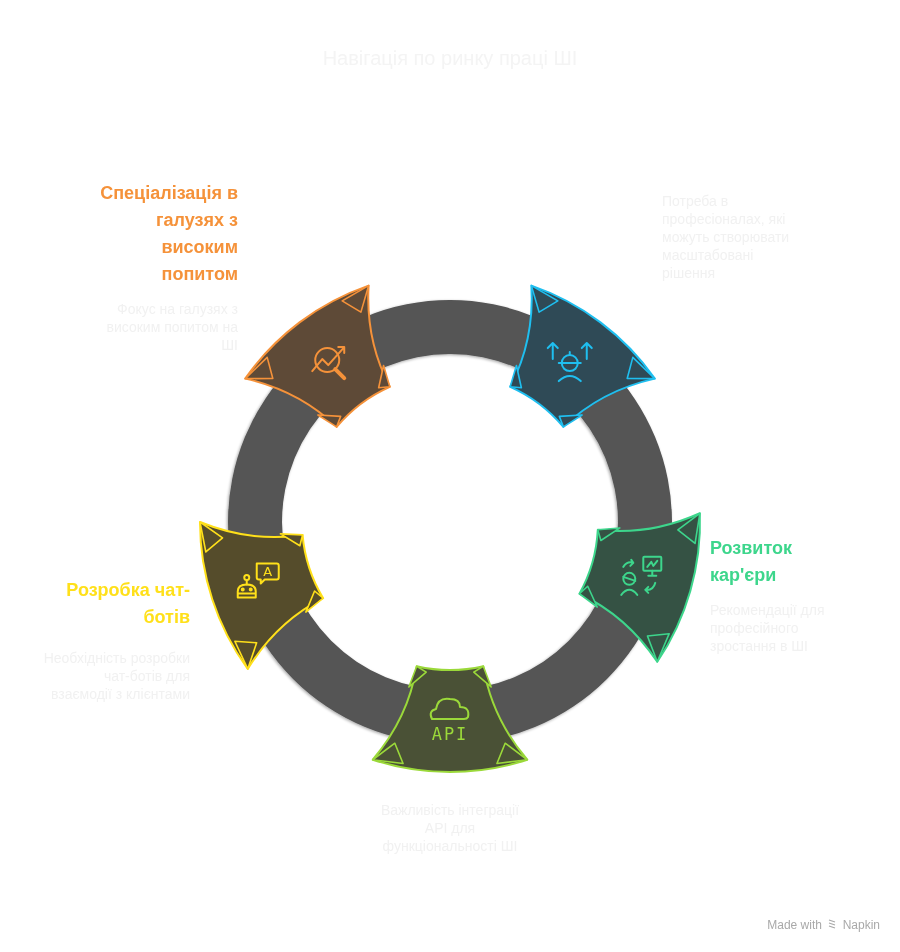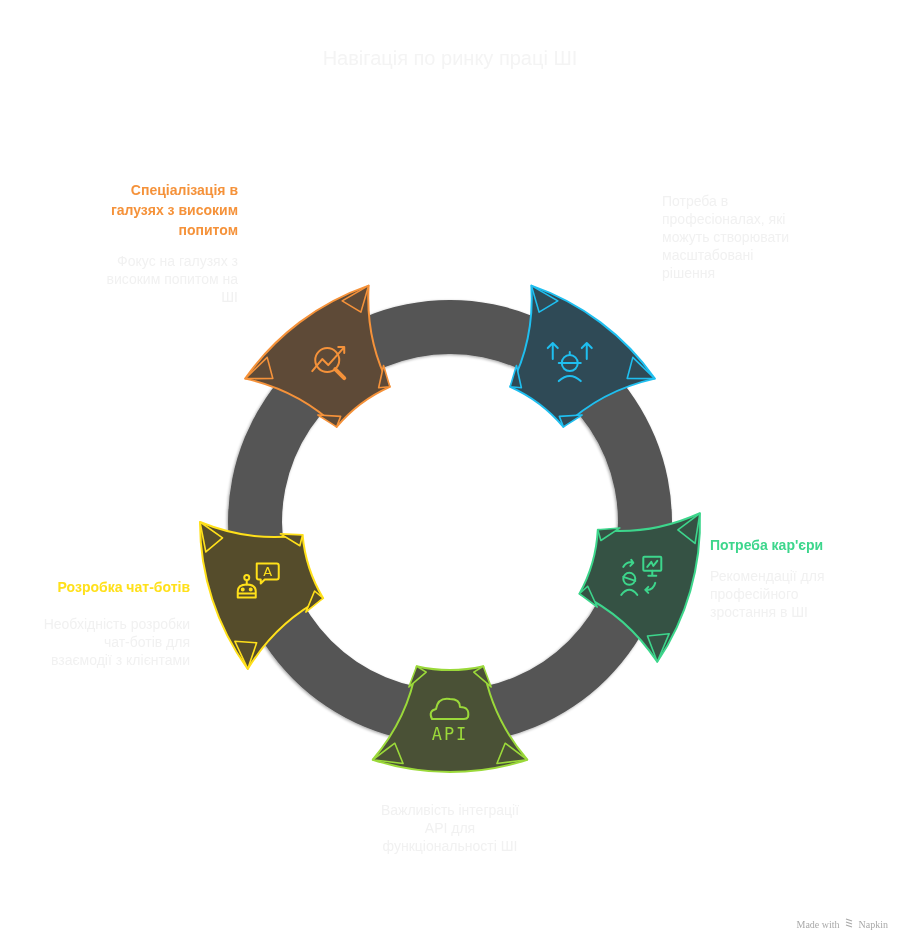--- a/index.html
+++ b/index.html
@@ -2,25 +2,25 @@
 <html><head>
 <meta charset="utf-8">
 <style>
   html, body { margin: 0; padding: 0; background: #ffffff; }
   body { width: 900px; height: 952px; position: relative; overflow: hidden;
          font-family: "Liberation Sans", "DejaVu Sans", sans-serif; }
   .title { position: absolute; left: 0; width: 900px; top: 47px; text-align: center;
            font-size: 20px; color: #f4f4f4; }
   #ring { position: absolute; left: 0; top: 0; }
   .block { position: absolute; }
-  .head { font-weight: bold; font-size: 14px; line-height: 20px; }
+  .head { font-weight: bold; font-size: 18px; line-height: 27px; }
   .desc { font-size: 14px; line-height: 18px; color: #f1f1f1; margin-top: 12px; }
   .right { text-align: right; }
   .center { text-align: center; }
-  .credit { position: absolute; right: 12px; top: 918px; font-size: 10px; color: #a9a9a9; font-family: Liberation Serif, serif; }
+  .credit { position: absolute; right: 20px; top: 918px; font-size: 12px; color: #a9a9a9; }
   .credit .logo { display: inline-block; margin: 0 2px; }
 </style>
 </head>
 <body>
 
 <div class="title">Навігація по ринку праці ШІ</div>
 
 <svg id="ring" width="900" height="952" viewBox="0 0 900 952">
   <defs>
     <filter id="ringShadow" x="-10%" y="-10%" width="120%" height="120%">
@@ -112,21 +112,21 @@
 <div class="block right" style="left:90px; top:180px; width:148px;">
   <div class="head" style="color:#f5923a;">Спеціалізація в галузях з високим попитом</div>
   <div class="desc">Фокус на галузях з високим попитом на ШІ</div>
 </div>
 
 <div class="block" style="left:662px; top:180px; width:140px;">
   <div class="desc">Потреба в професіоналах, які можуть створювати масштабовані рішення</div>
 </div>
 
 <div class="block" style="left:710px; top:535px; width:135px;">
-  <div class="head" style="color:#3dd68c;">Потреба кар'єри</div>
+  <div class="head" style="color:#3dd68c;">Розвиток кар'єри</div>
   <div class="desc">Рекомендації для професійного зростання в ШІ</div>
 </div>
 
 <div class="block center" style="left:370px; top:787px; width:160px;">
   <div class="desc" style="margin-top:14px;">Важливість інтеграції API для функціональності ШІ</div>
 </div>
 
 <div class="block right" style="left:40px; top:529px; width:150px;margin-top:48px;">
   <div class="head" style="color:#ffe01a;">Розробка чат-ботів</div>
   <div class="desc" style="margin-top:18px;">Необхідність розробки чат-ботів для взаємодії з клієнтами</div>

